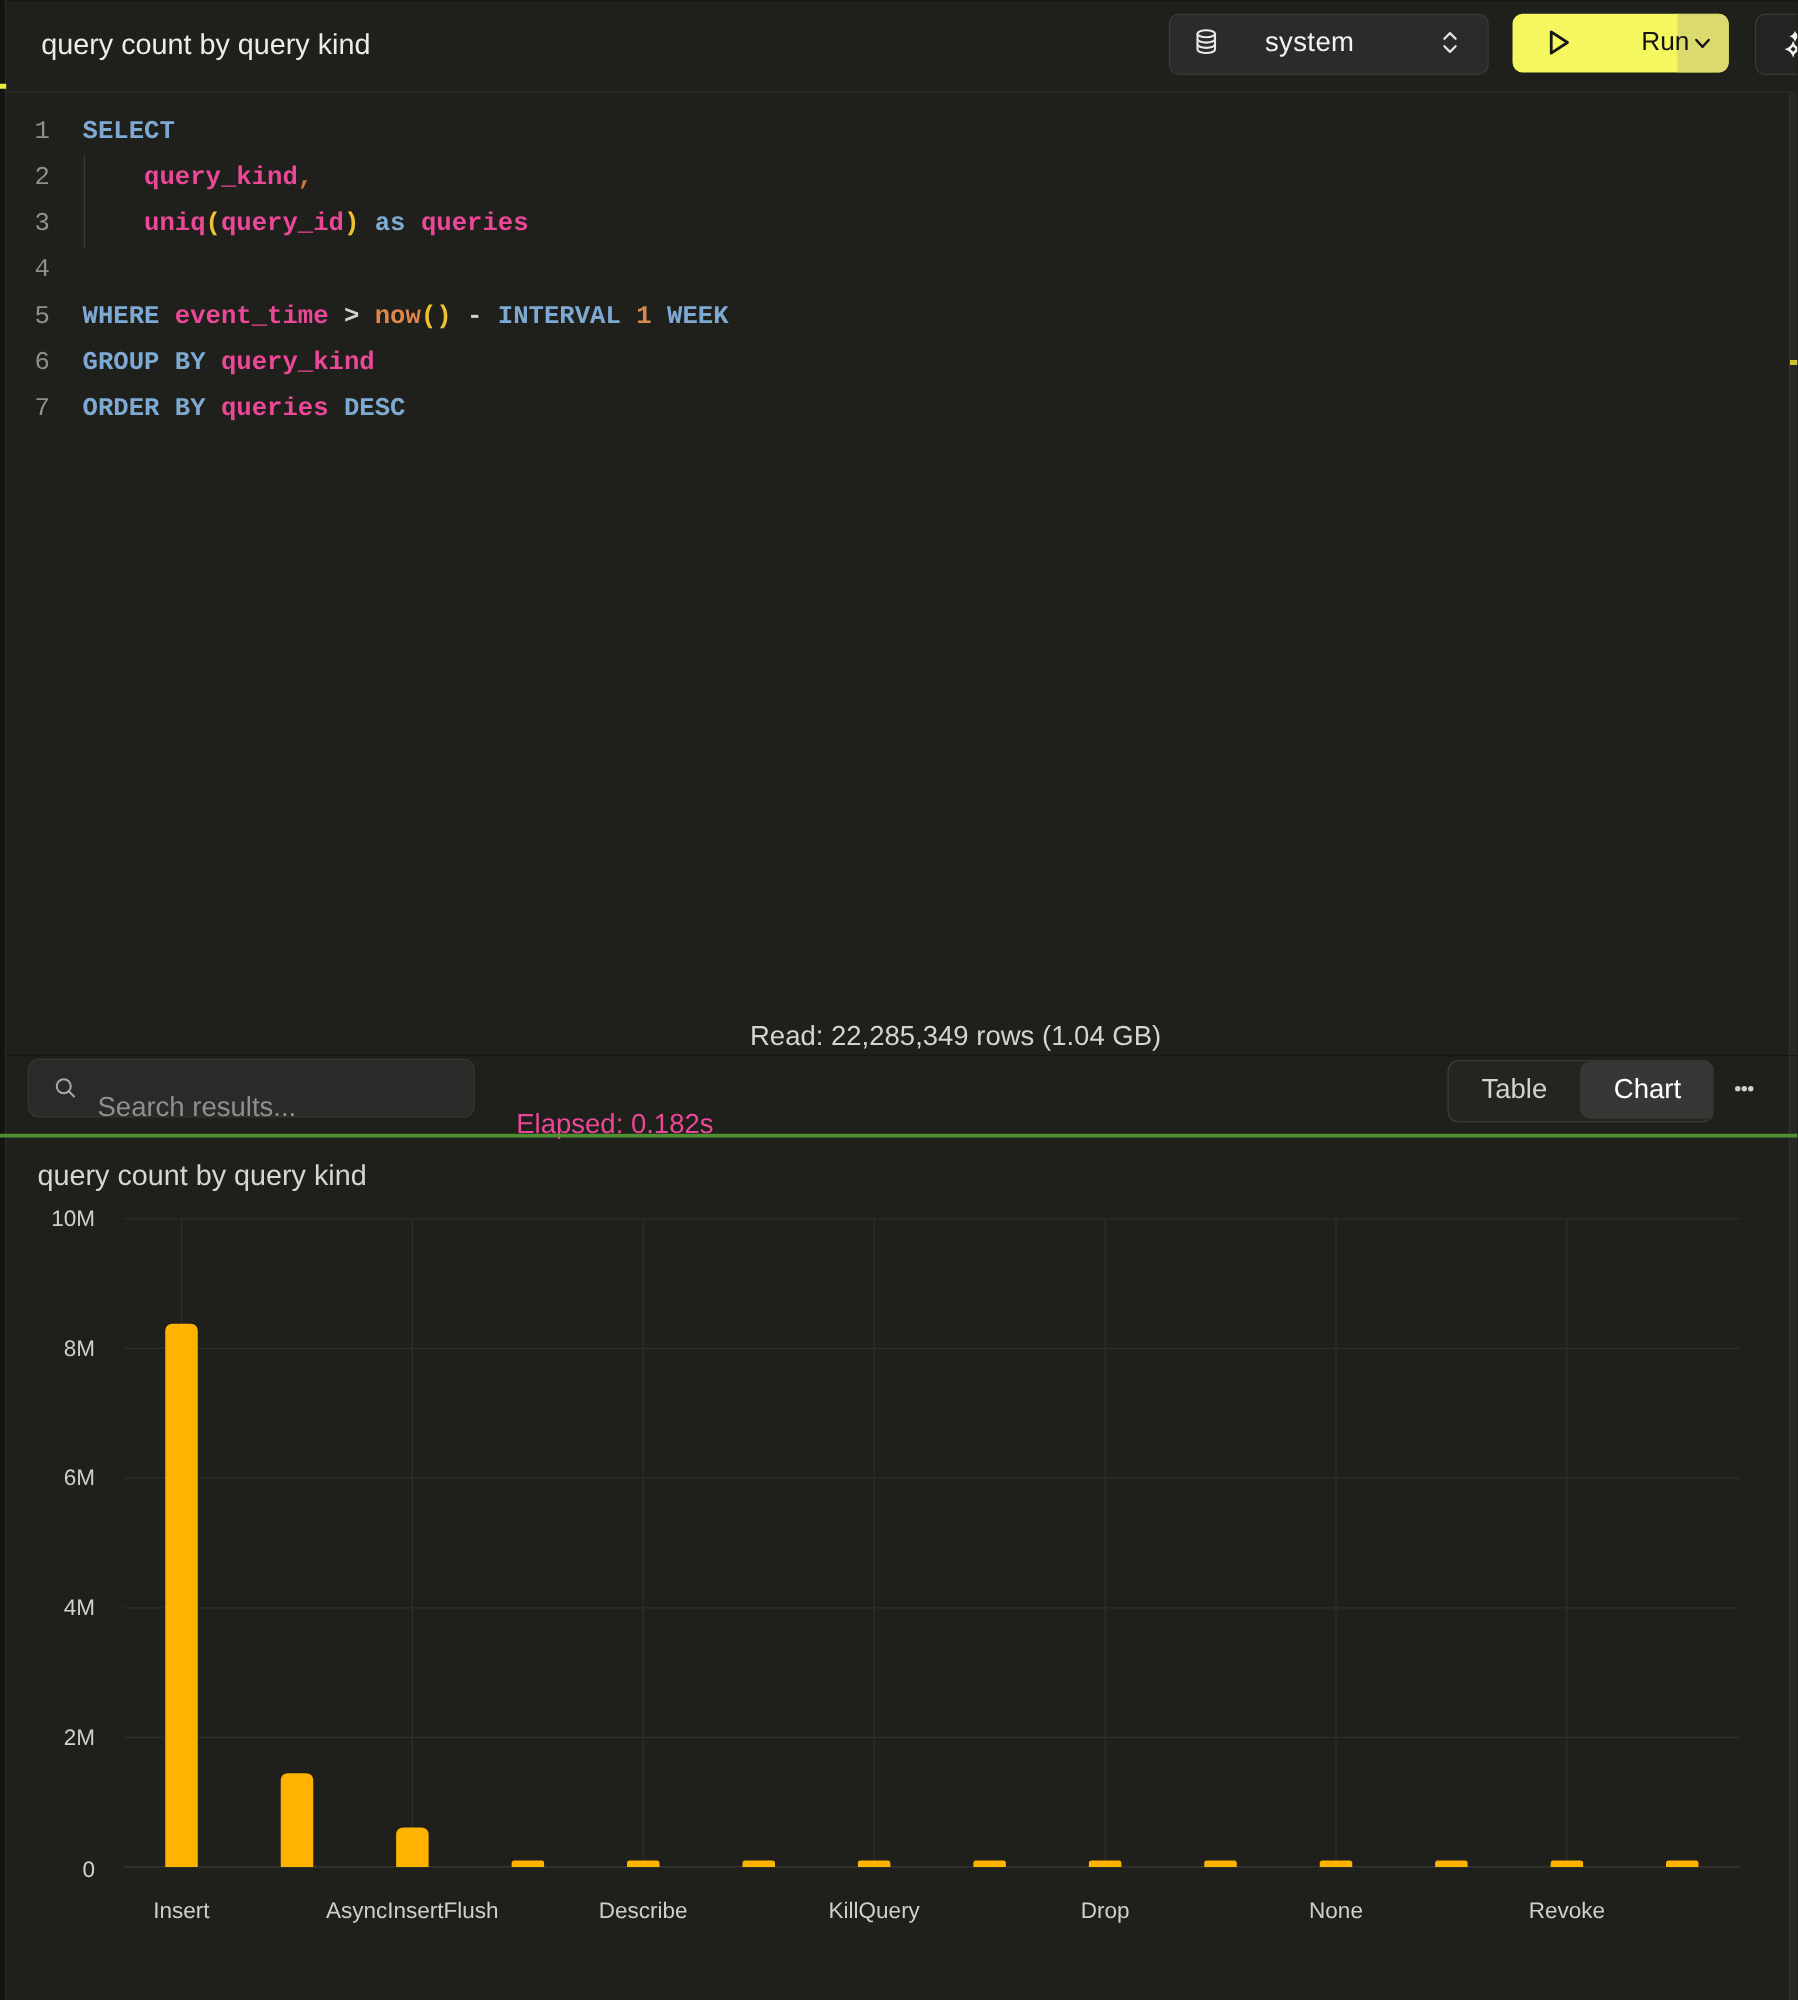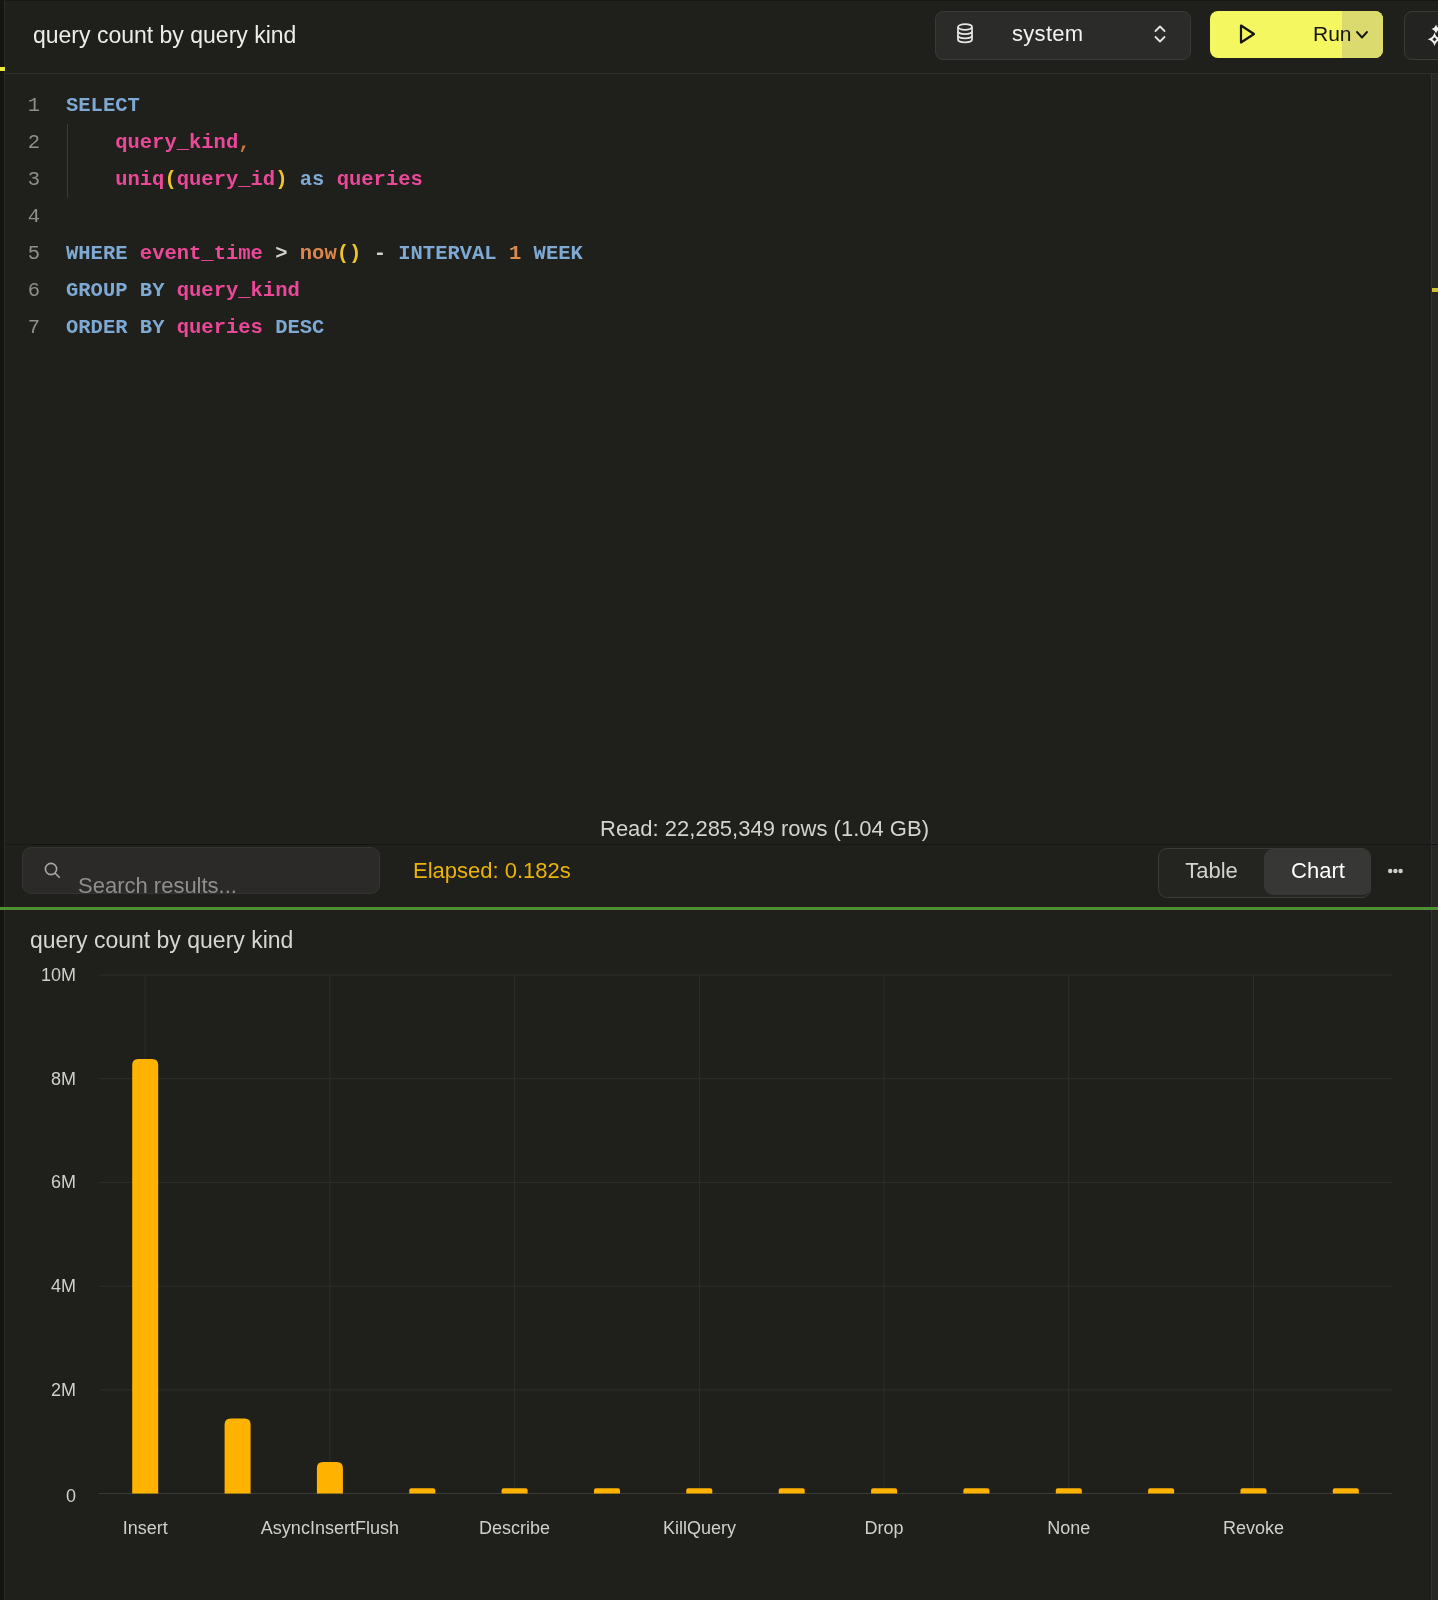--- a/index.html
+++ b/index.html
@@ -92,21 +92,21 @@
 
   <div class="abs" style="left:5px;top:844px;width:1433px;height:1px;background:#161614;"></div>
 
   <div class="abs" style="left:22px;top:847px;width:358px;height:47px;background:#2b2a28;border:1px solid #343432;border-radius:9px;box-sizing:border-box;"></div>
   <svg class="abs" style="left:43px;top:861px;" width="19" height="19" viewBox="0 0 19 19">
     <circle cx="8" cy="8" r="5.6" fill="none" stroke="#a8a8a6" stroke-width="1.6"></circle>
     <path d="M12.2 12.2 L16.2 16.2" stroke="#a8a8a6" stroke-width="1.6" stroke-linecap="round"></path>
   </svg>
   <div class="abs" style="left:78px;top:858px;font-size:22px;color:#8f8f8d;margin-top:15px;">Search results...</div>
 
-  <div class="abs" style="left:413px;top:858px;font-size:22px;color:#eab308;">Elapsed: 0.182s</div>
+  <div class="abs" style="left:413px;top:886px;font-size:22px;color:#ec4899;">Elapsed: 0.182s</div>
   <div class="abs" style="left:600px;top:816px;font-size:22px;color:#d3d3d1;">Read: 22,285,349 rows (1.04 GB)</div>
 
   <div class="abs" style="left:1158px;top:848px;width:213px;height:50px;border:1px solid #3b3b39;border-radius:9px;box-sizing:border-box;background:#242421;overflow:hidden;">
     <div style="position:absolute;left:105px;top:0;width:108px;height:46px;background:#373735;border-radius:9px;"></div>
     <div style="position:absolute;left:0;top:9px;width:105px;text-align:center;font-size:22px;color:#d2d2d0;">Table</div>
     <div style="position:absolute;left:105px;top:9px;width:108px;text-align:center;font-size:22px;color:#ffffff;font-weight:500;">Chart</div>
   </div>
 
   <svg class="abs" style="left:1386px;top:866px;" width="20" height="10" viewBox="0 0 20 10">
     <g fill="#cfcfcd">

